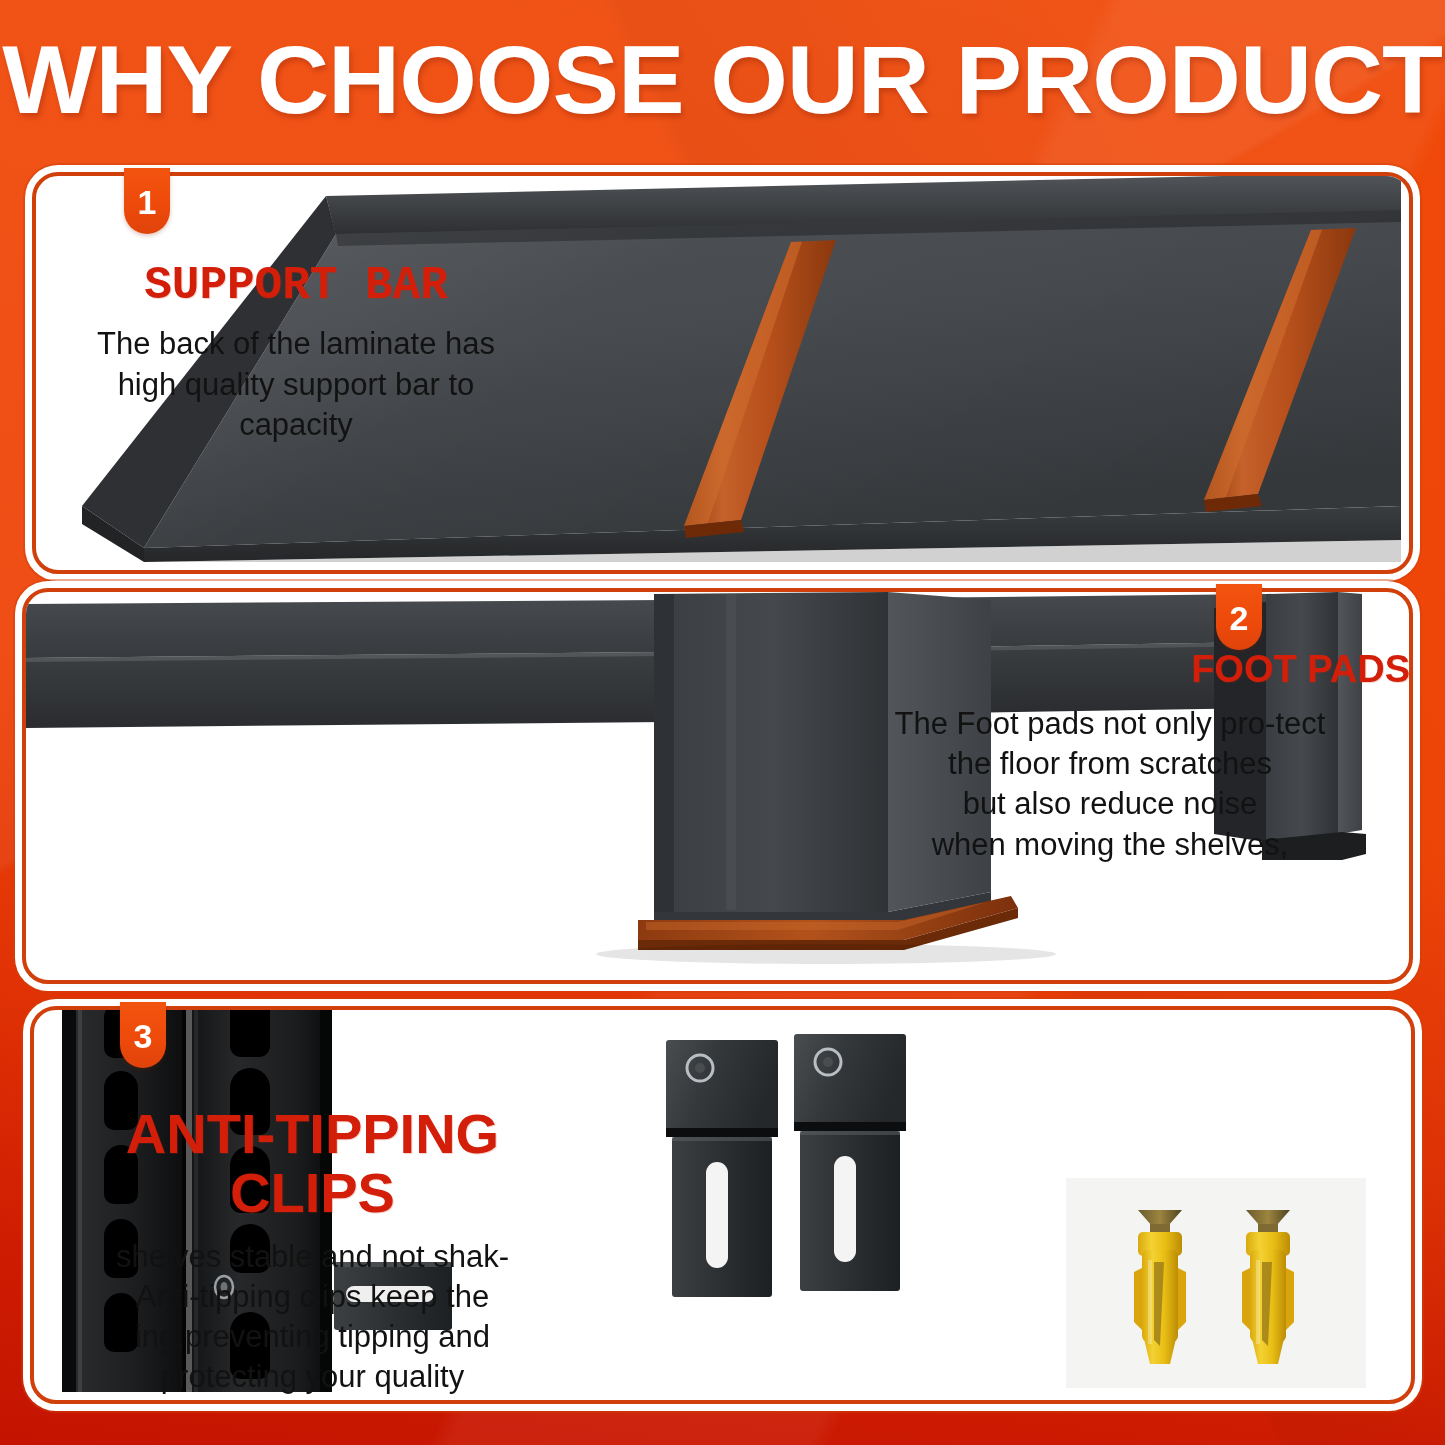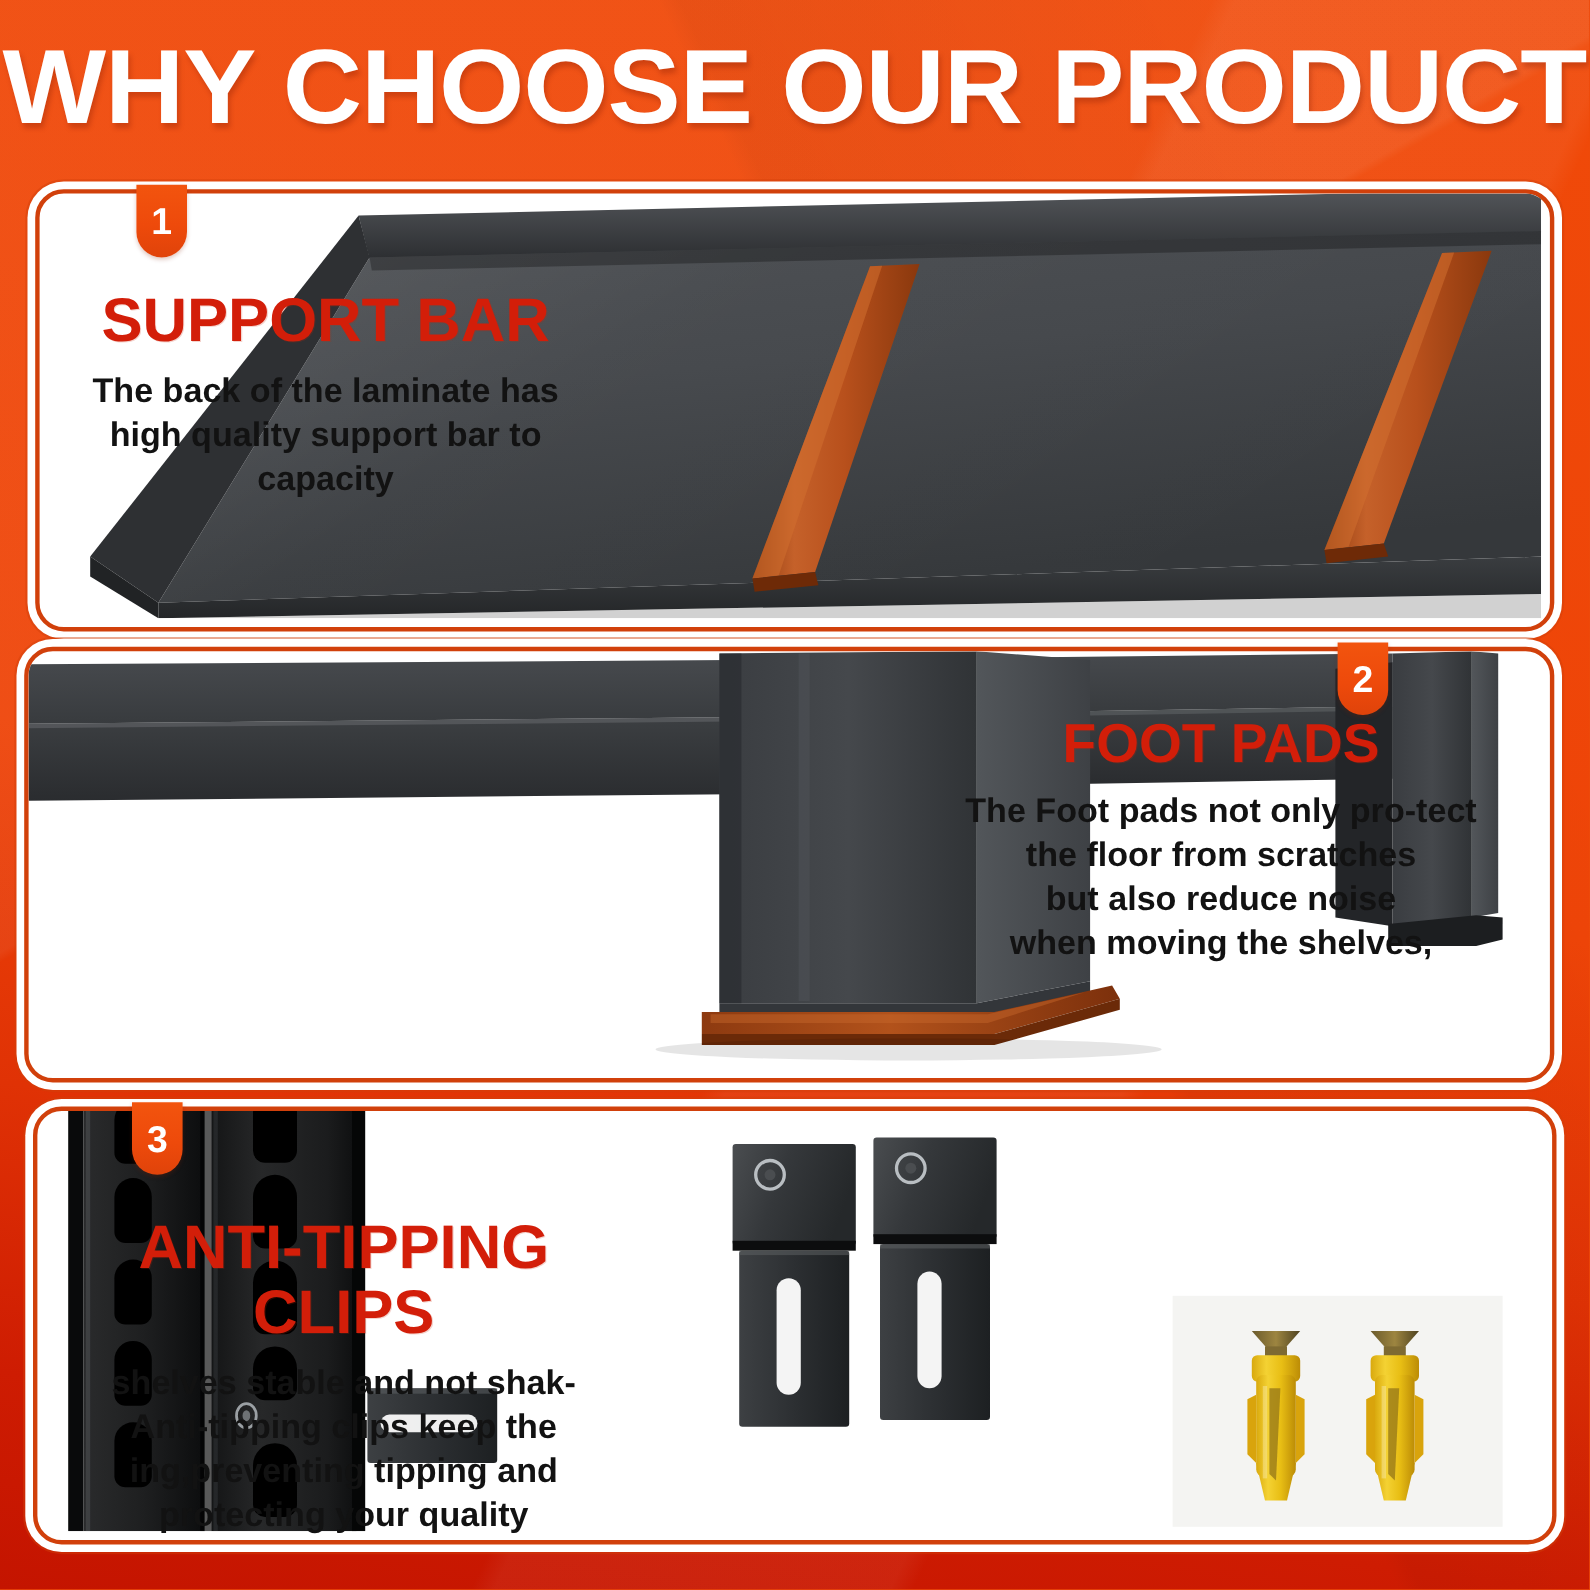--- a/index.html
+++ b/index.html
@@ -78,31 +78,31 @@
     font-family:"Liberation Sans", sans-serif;
     font-weight:bold;
     color:#D31E09;
     line-height:1.05;
     margin:0 0 14px 0;
     letter-spacing:0px;
     text-shadow:1px 1px 0 rgba(200,40,10,0.20);
   }
   .txt .body{
     font-family:"Liberation Sans", sans-serif;
-    font-weight:bold;
+    font-weight:normal;
     color:#121212;
     line-height:1.30;
     margin:0;
   }
   .t1{left:46px;  top:262px;  width:500px;}
-  .t1 .ttl{font-size:56px;}
+  .t1 .ttl{font-size:46px;font-family:Liberation Mono, monospace;}
   .t1 .body{font-size:31px;}
 
   .t2{left:810px; top:650px;  width:600px;}
-  .t2 .ttl{font-size:50px;}
+  .t2 .ttl{font-size:38px;text-align:right;}
   .t2 .body{font-size:31px;}
 
   .t3{left:40px;  top:1105px; width:545px;}
   .t3 .ttl{font-size:56px;}
   .t3 .body{font-size:31px;}
 
   
   .art1{position:absolute;left:0;top:0;width:100%;height:100%;z-index:1;}
 
   

